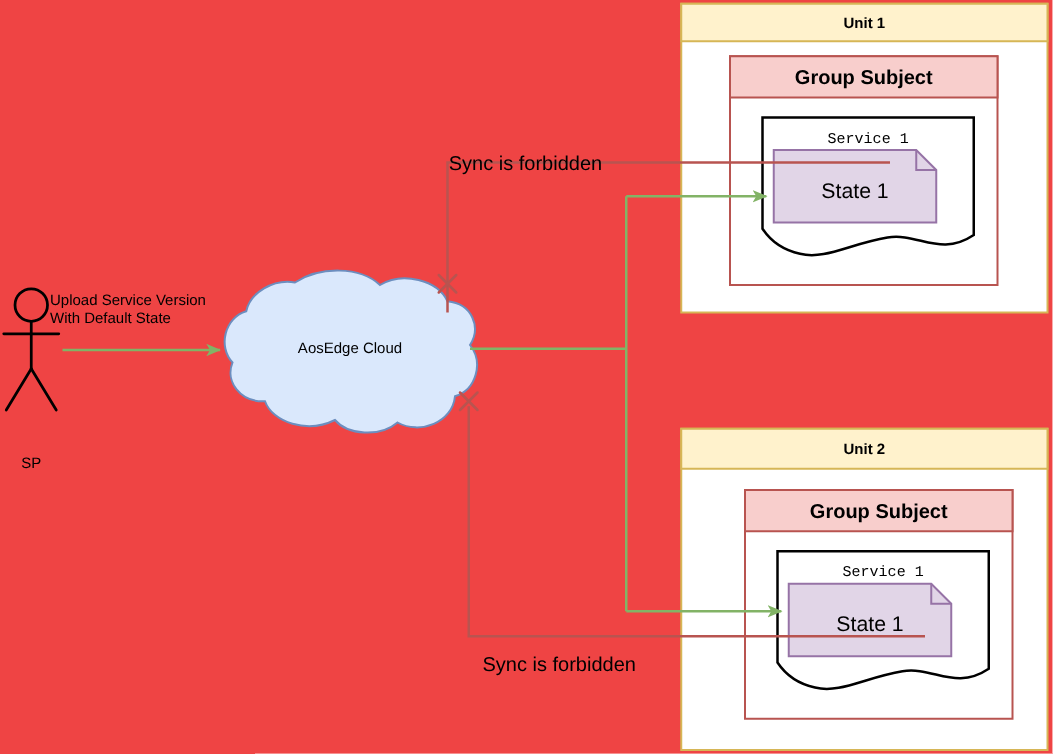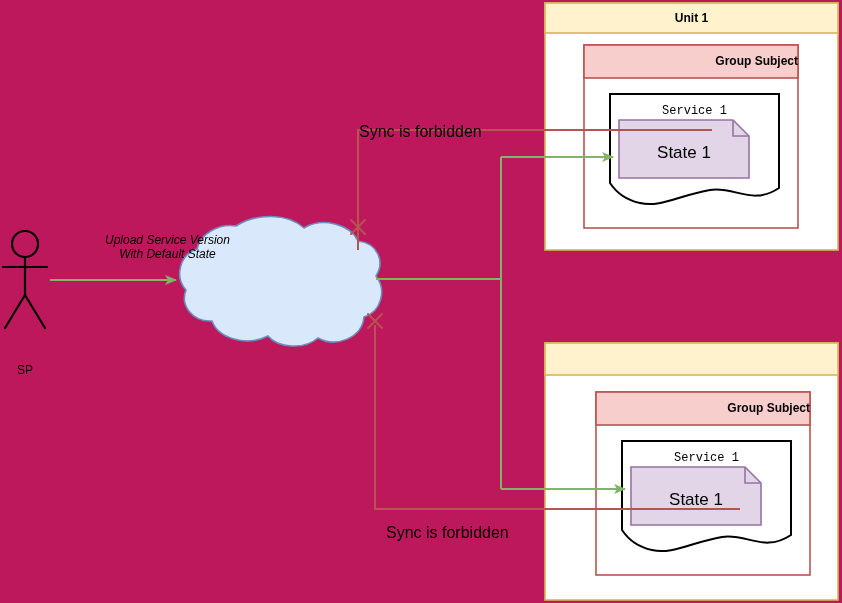--- a/index.html
+++ b/index.html
@@ -8,21 +8,21 @@
     background: #ffffff;
   }
   body {
     font-family: "Liberation Sans", sans-serif;
     -webkit-font-smoothing: antialiased;
   }
   #canvas {
     position: relative;
     width: 842px;
     height: 603px;
-    background: #be185d;
+    background: #ef4444;
     overflow: hidden;
   }
   #svg-layer {
     position: absolute;
     left: 0;
     top: 0;
     width: 842px;
     height: 603px;
   }
   .lbl {
@@ -31,23 +31,23 @@
     color: #000000;
     white-space: pre;
     line-height: 1.18;
   }
   .unit-title {
     font-size: 12px;
     font-weight: bold;
     text-align: center;
   }
   .group-title {
-    font-size: 12px;
+    font-size: 16px;
     font-weight: bold;
-    text-align: right;
+    text-align: center;
   }
   .svc-title {
     font-size: 12px;
     font-weight: normal;
     text-align: center;
     font-family: Liberation Mono, monospace;
   }
   .state-title {
     font-size: 17px;
     font-weight: normal;
@@ -57,22 +57,20 @@
     font-size: 12px;
     text-align: center;
   }
   .actor-label {
     font-size: 12px;
     text-align: center;
     margin-top: 32px;
   }
   .flow-label {
     font-size: 12px;
-    text-align: center;
-    font-style: italic;
   }
   .forbid-label {
     font-size: 16px;
     text-align: left;
   }
 </style>
 </head>
 <body>
 
 <div id="canvas">
@@ -165,27 +163,29 @@
   </svg>
 
   <div class="lbl unit-title" style="left:545px; top:11px; width:293px;">Unit 1</div>
 
   <div class="lbl group-title" style="left:584px; top:54px; width:214px;">Group Subject</div>
 
   <div class="lbl svc-title" style="left:610px; top:104px; width:169px;">Service 1</div>
 
   <div class="lbl state-title" style="left:619px; top:143px; width:130px;">State 1</div>
 
+  <div class="lbl unit-title" style="left:545px; top:352px; width:293px;">Unit 2</div>
 
   <div class="lbl group-title" style="left:596px; top:401px; width:214px;">Group Subject</div>
 
   <div class="lbl svc-title" style="left:622px; top:451px; width:169px;">Service 1</div>
 
   <div class="lbl state-title" style="left:631px; top:490px; width:130px;">State 1</div>
 
+  <div class="lbl cloud-title" style="left:200px; top:271px; width:160px;">AosEdge Cloud</div>
 
   <div class="lbl actor-label" style="left:0px; top:331px; width:50px;">SP</div>
 
   <div class="lbl flow-label" style="left:40px; top:233px; width:255px;">Upload Service Version
 With Default State</div>
 
   <div class="lbl forbid-label" style="left:359px; top:123px;">Sync is forbidden</div>
 
   <div class="lbl forbid-label" style="left:386px; top:524px;">Sync is forbidden</div>
 

